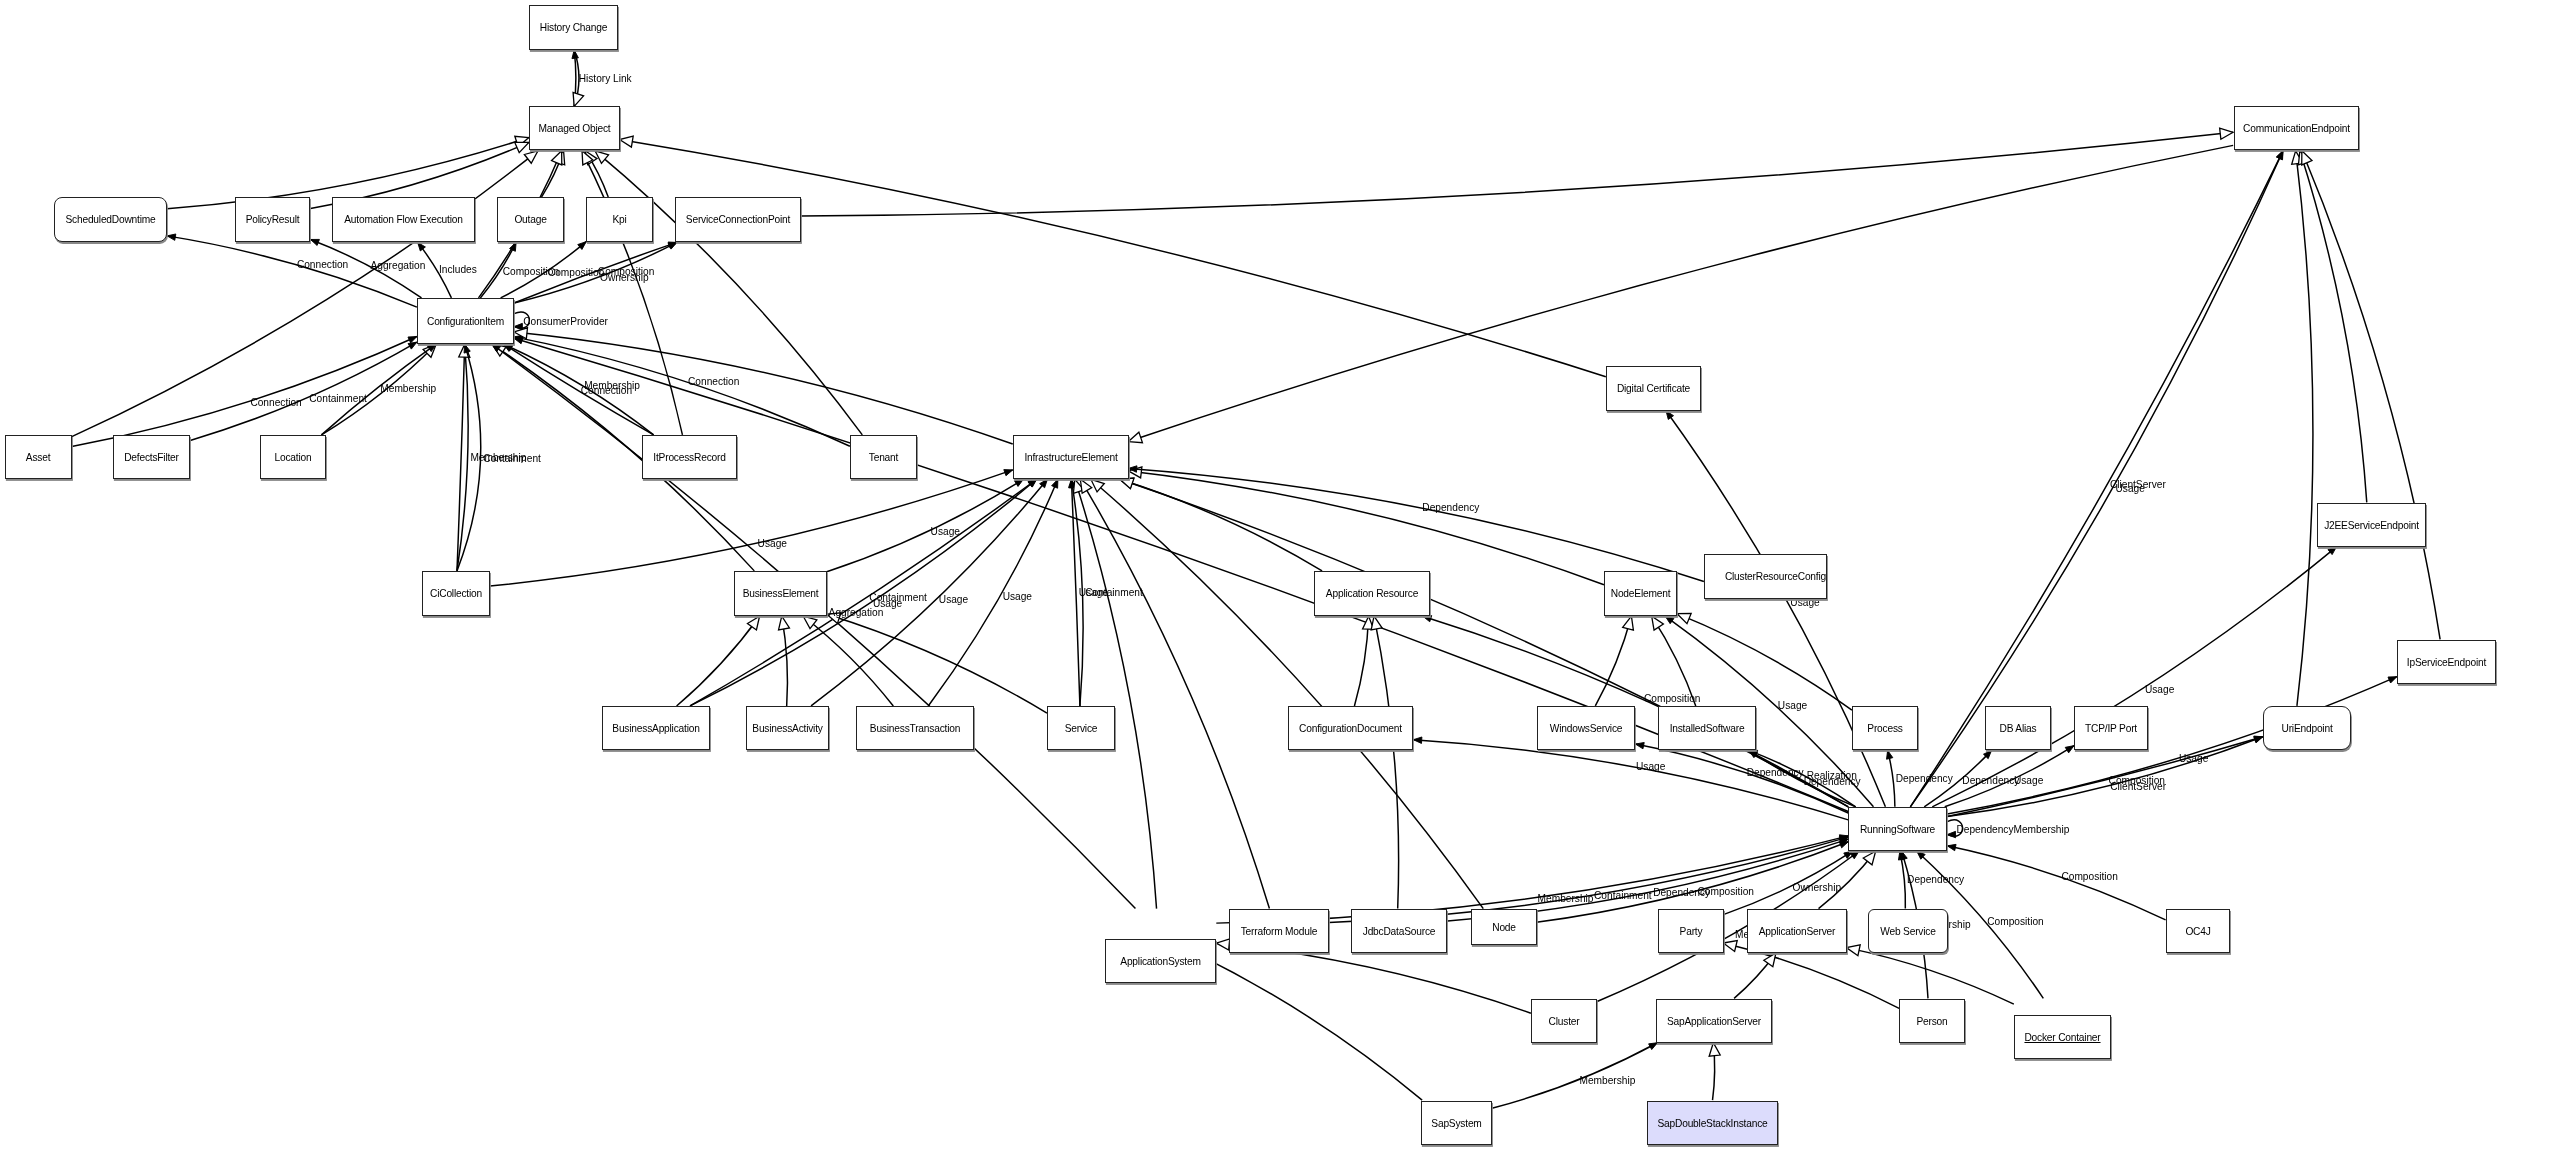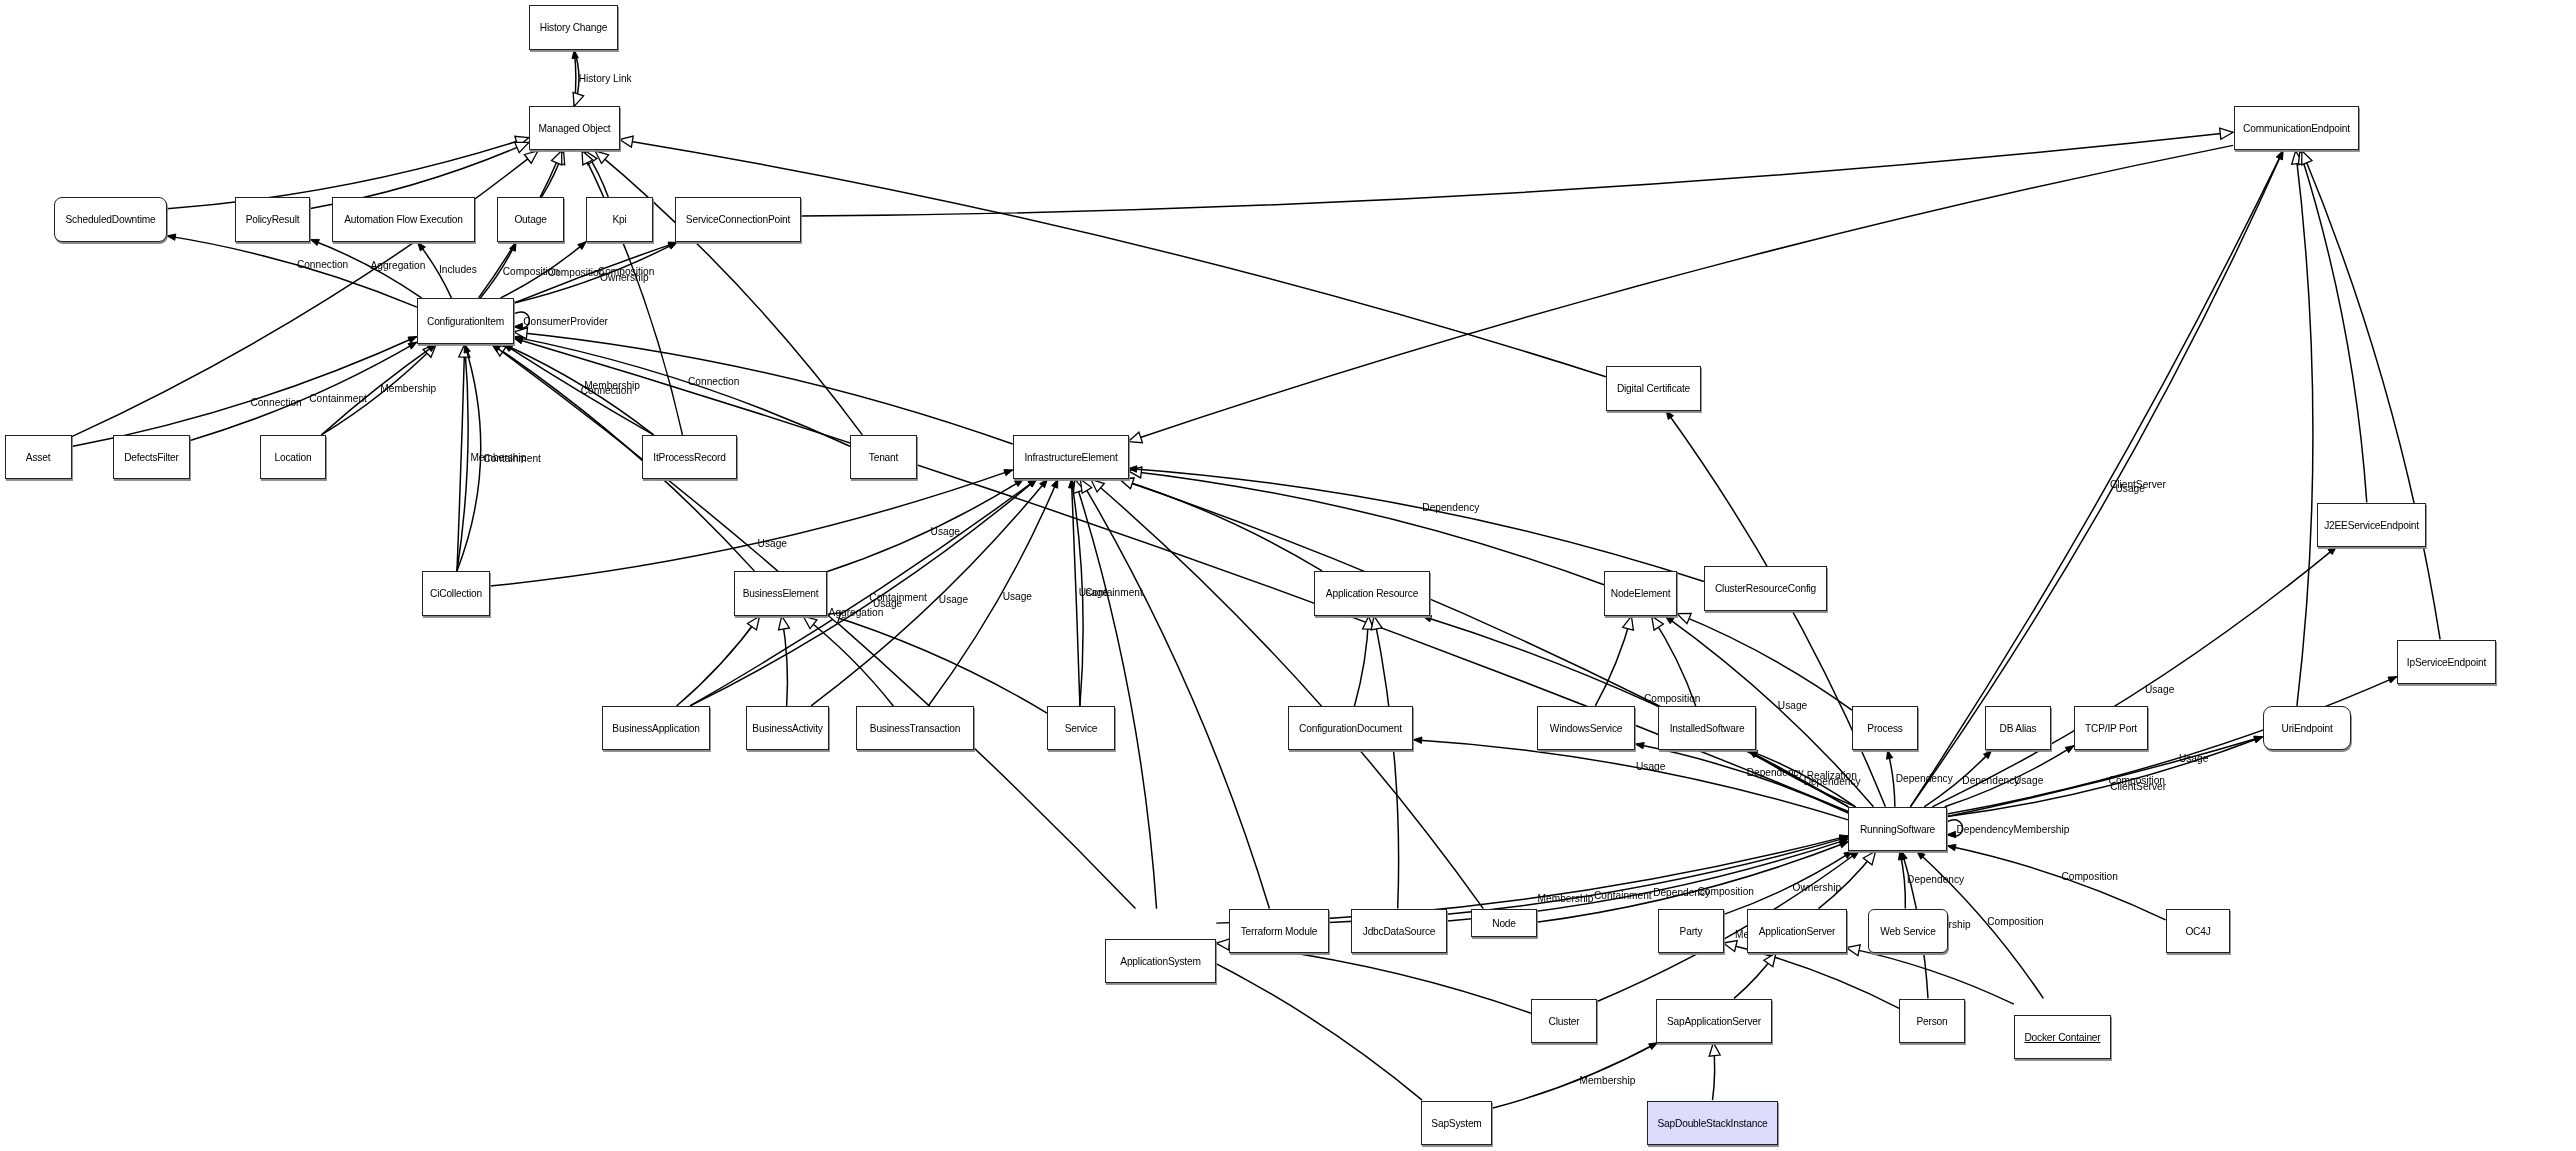--- a/index.html
+++ b/index.html
@@ -527,21 +527,21 @@
     </div>
   <div class="node-box" style="left:734px;top:571px;width:93px;height:45px;">
       <span class="node-label">BusinessElement</span>
     </div>
   <div class="node-box" style="left:1314px;top:571px;width:116px;height:45px;">
       <span class="node-label">Application Resource</span>
     </div>
   <div class="node-box" style="left:1604px;top:571px;width:73px;height:45px;">
       <span class="node-label">NodeElement</span>
     </div>
-  <div class="node-box" style="left:1704px;top:566px;width:123px;height:45px;">
+  <div class="node-box" style="left:1704px;top:554px;width:123px;height:45px;justify-content:flex-end;">
       <span class="node-label">ClusterResourceConfig</span>
     </div>
   <div class="node-box" style="left:2317px;top:503px;width:109px;height:44px;">
       <span class="node-label">J2EEServiceEndpoint</span>
     </div>
   <div class="node-box" style="left:2397px;top:640px;width:99px;height:44px;">
       <span class="node-label">IpServiceEndpoint</span>
     </div>
   <div class="node-box" style="left:602px;top:706px;width:108px;height:44px;">
       <span class="node-label">BusinessApplication</span>
@@ -581,21 +581,21 @@
     </div>
   <div class="node-box" style="left:1105px;top:909px;width:111px;height:44px;margin-top:30px;">
       <span class="node-label">ApplicationSystem</span>
     </div>
   <div class="node-box" style="left:1229px;top:909px;width:100px;height:44px;">
       <span class="node-label">Terraform Module</span>
     </div>
   <div class="node-box" style="left:1351px;top:909px;width:96px;height:44px;">
       <span class="node-label">JdbcDataSource</span>
     </div>
-  <div class="node-box" style="left:1471px;top:909px;width:66px;height:28px;">
+  <div class="node-box" style="left:1471px;top:909px;width:66px;height:36px;">
       <span class="node-label">Node</span>
     </div>
   <div class="node-box" style="left:1658px;top:909px;width:66px;height:44px;">
       <span class="node-label">Party</span>
     </div>
   <div class="node-box" style="left:1747px;top:909px;width:100px;height:44px;">
       <span class="node-label">ApplicationServer</span>
     </div>
   <div class="node-box" style="left:1868px;top:909px;width:80px;height:44px;border-radius:6px;">
       <span class="node-label">Web Service</span>

